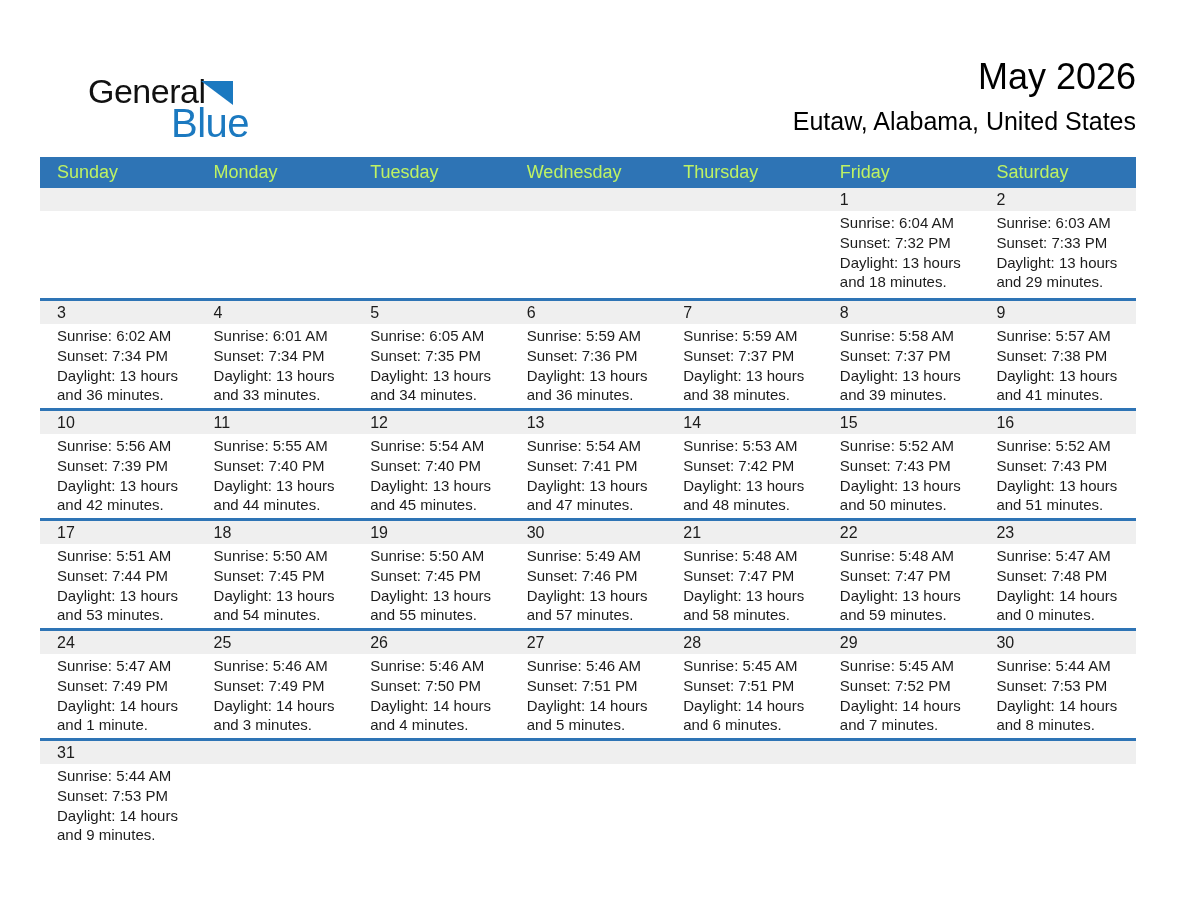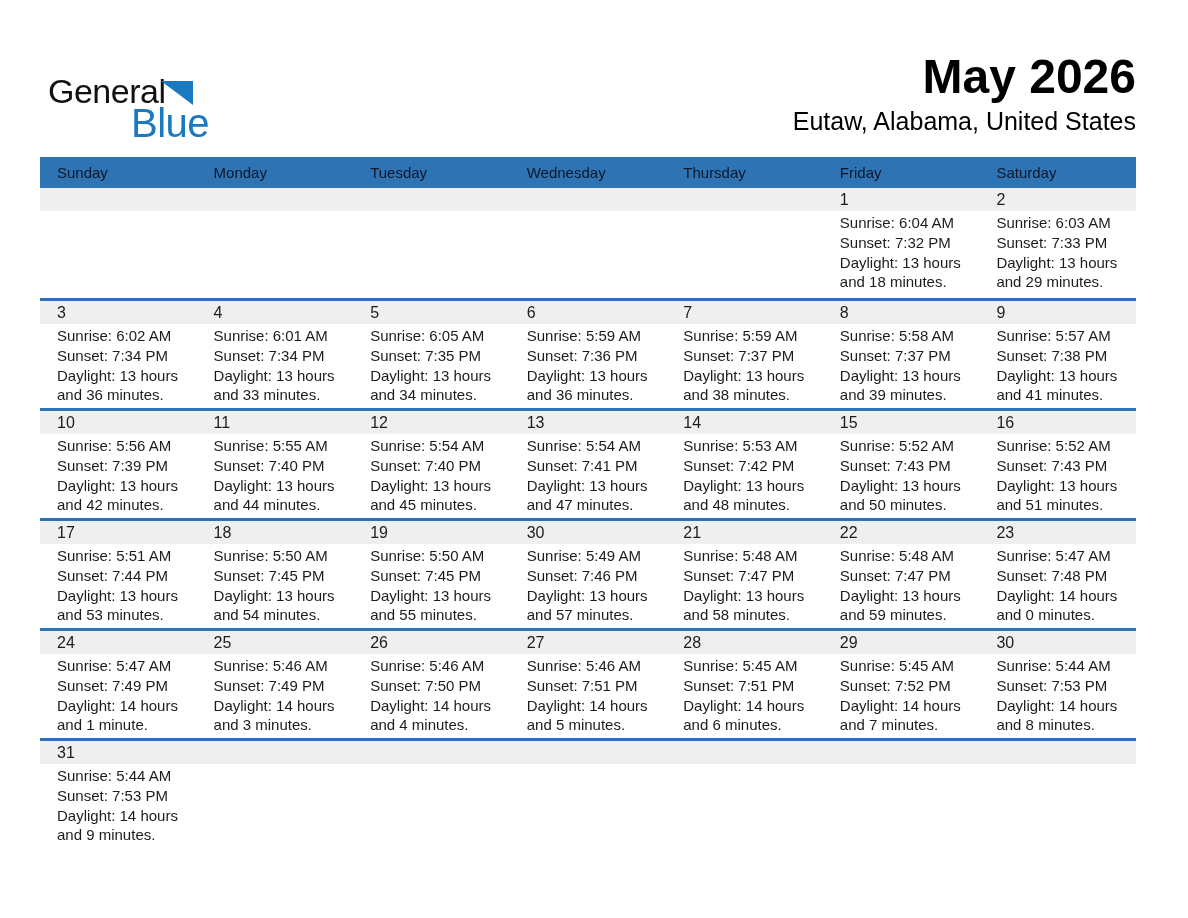--- a/index.html
+++ b/index.html
@@ -3,52 +3,52 @@
 <meta charset="utf-8">
 <style>
   * { margin: 0; padding: 0; box-sizing: border-box; }
   html, body {
     width: 1188px; height: 918px;
     background: #ffffff;
     font-family: "Liberation Sans", sans-serif;
     color: #1c1c1c;
     overflow: hidden;
   }
-  .page { position: relative; width: 1188px; height: 734px; }
+  .page { position: relative; width: 1188px; height: 734px; padding-left: 40px; }
 
   
   .topbar { position: relative; height: 157px; }
 
   .logo { position: absolute; left: 48px; top: 72px; width: 230px; height: 75px; }
   .logo-general {
     position: absolute; left: 0; top: 0;
     font-size: 34px; letter-spacing: -0.5px; color: #111111;
   }
   .logo-triangle { position: absolute; left: 113px; top: 9px; width: 32px; height: 24px; }
   .logo-blue {
     position: absolute; left: 83px; top: 29px;
     font-size: 40px; letter-spacing: -0.5px; color: #1b79c0;
   }
 
   .header-right {
     position: absolute; right: 52px; top: 52px;
     text-align: right; white-space: nowrap;
   }
-  .cal-title { font-size: 48px; font-weight: 700; color: #000000; line-height: 50px; }
+  .cal-title { font-size: 36px; font-weight: 400; color: #000000; line-height: 50px; }
   .cal-location { font-size: 25px; font-weight: 400; color: #000000; line-height: 33px; margin-top: 3px; }
 
   
   .calendar { position: absolute; left: 40px; top: 157px; width: 1096px; }
 
   .weekday-row {
     display: grid; grid-template-columns: repeat(7, 1fr);
     background: #2e74b5; height: 31px; align-items: center;
   }
   .weekday-cell {
-    color: #0f172a; font-size: 15px; padding-left: 17px;
+    color: #bef264; font-size: 18px; padding-left: 17px;
     overflow: hidden; white-space: nowrap;
   }
 
   .week-row {
     position: relative;
     display: grid; grid-template-columns: repeat(7, 1fr);
     min-height: 110px;
   }
   .week-row + .week-row { border-top: 3px solid #2e74b5; }
   .week-row::before {

